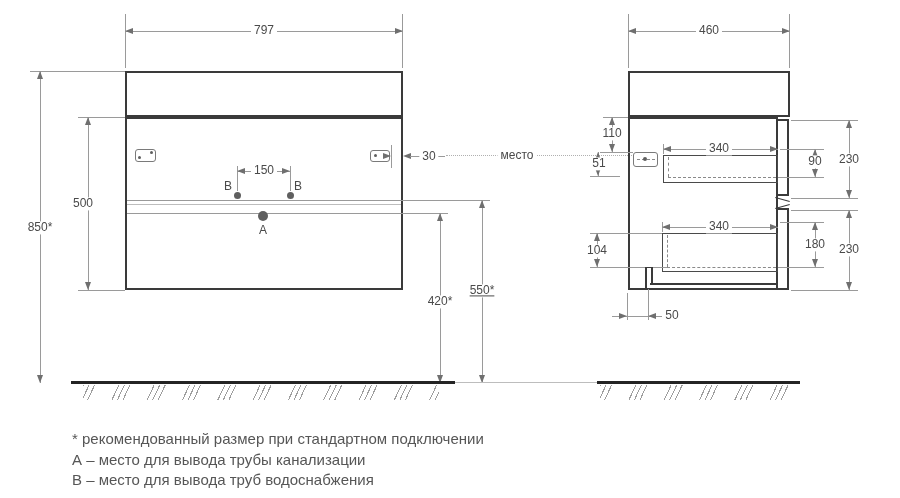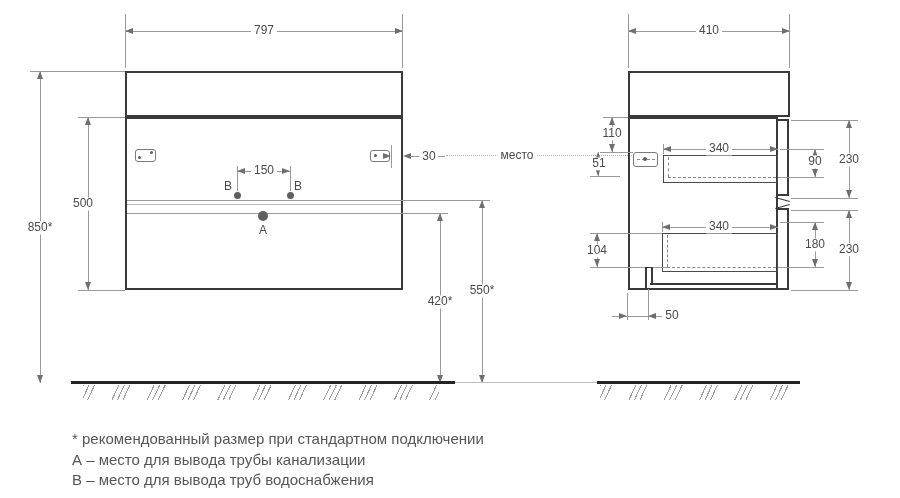--- a/index.html
+++ b/index.html
@@ -96,31 +96,31 @@
     <div class="dlab" style="left:517px; top:156px;">место</div>
 
     <div class="ln" style="left:440px; top:213px; width:1px; height:170px;"></div>
     <div class="aU" style="left:437px; top:213px;"></div>
     <div class="aD" style="left:437px; top:375px;"></div>
     <div class="dlab" style="left:440px; top:302px;">420*</div>
 
     <div class="ln" style="left:482px; top:200px; width:1px; height:183px;"></div>
     <div class="aU" style="left:479px; top:200px;"></div>
     <div class="aD" style="left:479px; top:375px;"></div>
-    <div class="dlab" style="left:482px; top:291px;">550*</div>
+    <div class="dlab" style="left:482px; top:291px;text-decoration:underline;">550*</div>
   </div>
 
   <div>
 
     <div class="ln" style="left:628px; top:14px; width:1px; height:54px;"></div>
     <div class="ln" style="left:789px; top:14px; width:1px; height:54px;"></div>
     <div class="ln" style="left:628px; top:31px; width:162px; height:1px;"></div>
     <div class="aL" style="left:628px; top:28px;"></div>
     <div class="aR" style="left:782px; top:28px;"></div>
-    <div class="dlab" style="left:709px; top:31px;">410</div>
+    <div class="dlab" style="left:709px; top:31px;">460</div>
 
     <div class="box" style="left:628px; top:71px; width:162px; height:46px;"></div>
     <div class="box" style="left:628px; top:117px; width:150px; height:173px;"></div>
     <div class="box" style="left:776px; top:119px; width:13px; height:77px;"></div>
     <div class="box" style="left:776px; top:208px; width:13px; height:82px;"></div>
     <div class="lnd" style="left:775px; top:199px; width:15px; height:1px; transform:rotate(16deg);"></div>
     <div class="lnd" style="left:775px; top:206px; width:15px; height:1px; transform:rotate(-16deg);"></div>
 
     <div class="brk" style="left:633px; top:152px; width:25px; height:15px;"></div>
     <div class="dashh" style="left:637px; top:159px; width:18px;"></div>

